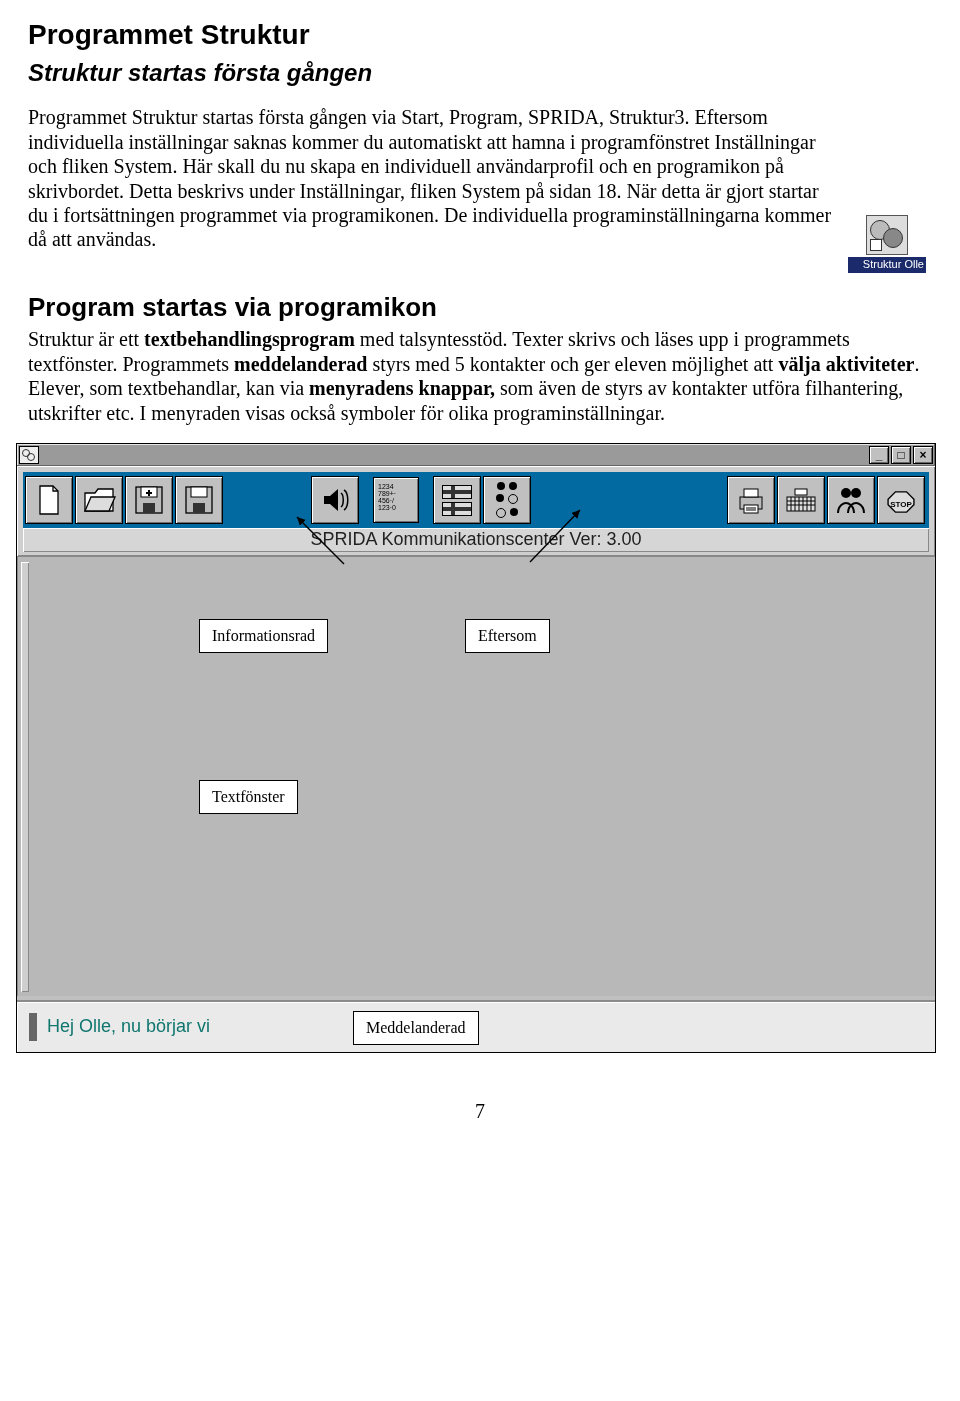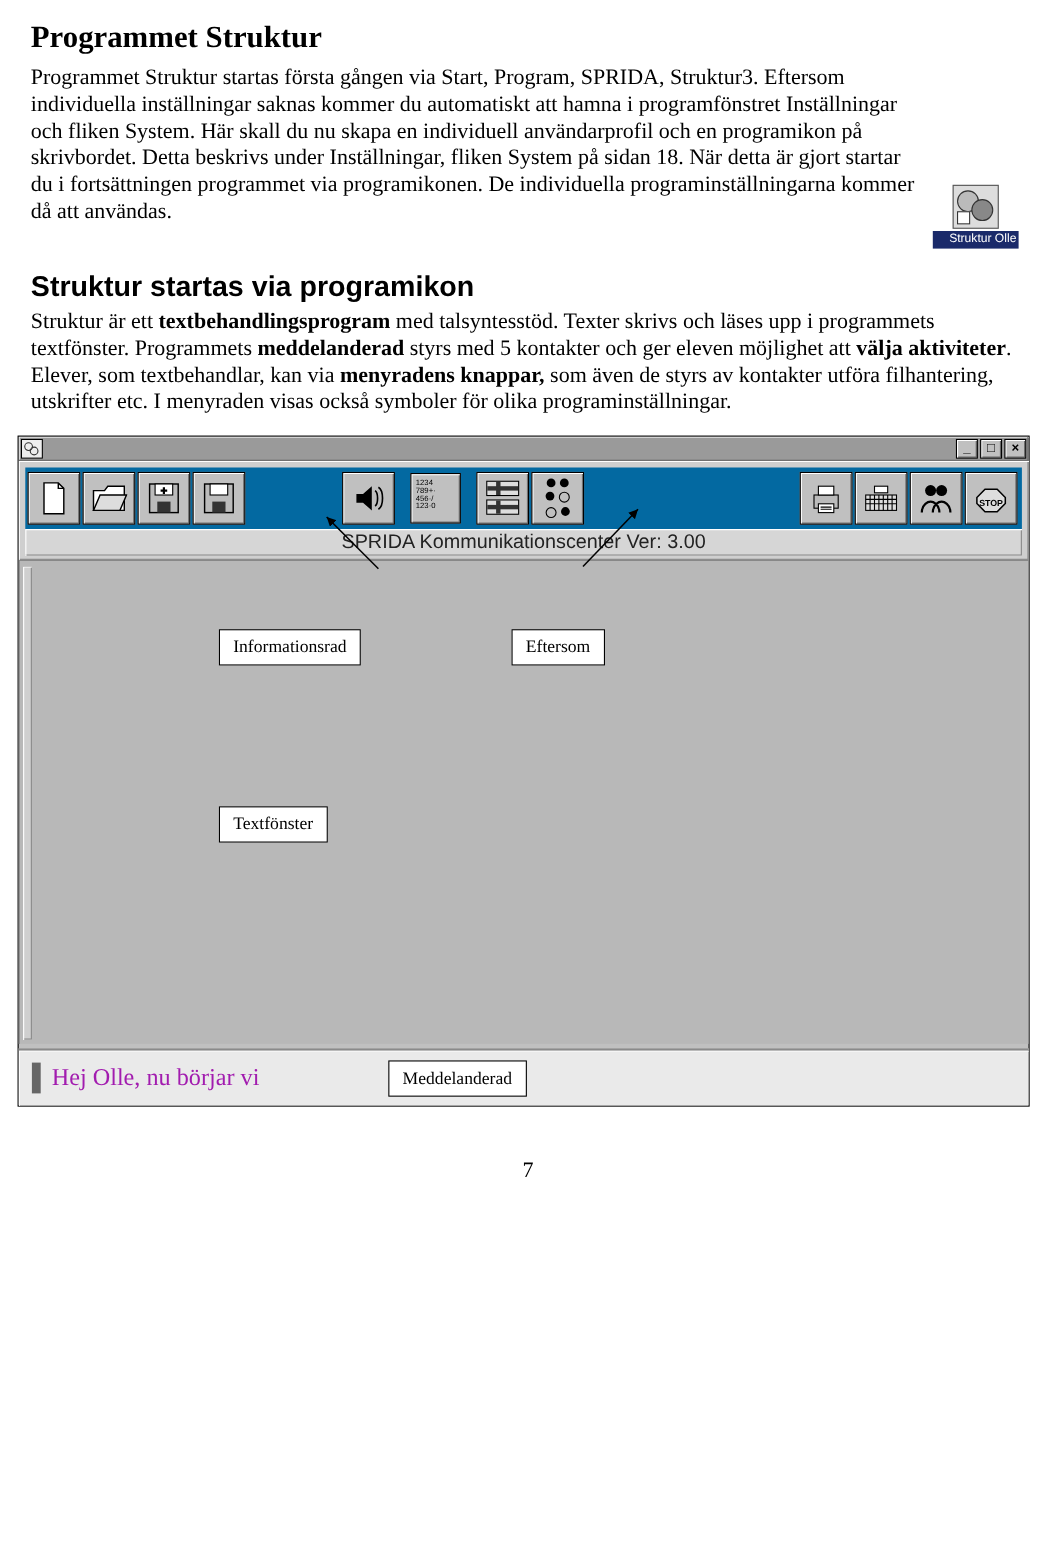--- a/index.html
+++ b/index.html
@@ -11,21 +11,21 @@
     font-size:20px;
     line-height:1.22;
   }
   .page{
     width:960px;
     margin:0 auto;
     padding:18px 28px 40px 28px;
     box-sizing:border-box;
   }
   h1{
-    font-family:Liberation Serif, serif;
+    font-family:Liberation Sans, sans-serif;
     font-size:28px;
     font-weight:700;
     margin:0 0 6px 0;
   }
   h2.sub{
     font-family:Arial,Helvetica,sans-serif;
     font-size:24px;
     font-weight:700;
     font-style:italic;
     margin:0 0 18px 0;
@@ -131,21 +131,21 @@
     box-shadow:inset 1px 1px 0 #fff,inset -1px -1px 0 #888;
   }
   .msgbar{
     position:absolute;left:0;right:0;bottom:0;height:50px;
     background:#eaeaea;
     border-top:2px solid #8a8a8a;
     box-shadow:inset 1px 1px 0 #fff;
     display:flex;align-items:center;padding:0 12px;
   }
   .msgbar .handle{width:8px;height:28px;background:#666;margin-right:10px}
-  .msgbar .msg{font-family:Liberation Serif, serif;font-size:22px;color:#a21caf}
+  .msgbar .msg{font-family:Liberation Sans, sans-serif;font-size:18px;color:#0f766e}
 
   
   .callout{
     position:absolute;
     border:1.2px solid #000;background:#fff;
     font-family:"Times New Roman",Times,serif;font-size:16px;
     padding:6px 12px;
   }
   .co-info{left:182px;top:175px}
   .co-menu{left:448px;top:175px}
@@ -157,34 +157,35 @@
 
   .pagenum{
     text-align:center;margin-top:46px;font-size:20px;
   }
 </style>
 </head>
 <body>
 
 <div class="page">
   <h1>Programmet Struktur</h1>
+  <h2 class="sub">Struktur startas första gången</h2>
 
   <div class="para-wrap">
     <p class="para-text">Programmet Struktur startas första gången via Start, Program, SPRIDA, Struktur3. Eftersom individuella inställningar saknas kommer du automatiskt att hamna i programfönstret Inställningar och fliken System. Här skall du nu skapa en individuell användarprofil och en programikon på skrivbordet. Detta beskrivs under Inställningar, fliken System på sidan 18. När detta är gjort startar du i fortsättningen programmet via programikonen. De individuella programinställningarna kommer då att användas.</p>
     <div class="struktur-olle">
       <div class="olle-icon">
         <span class="c1"></span>
           <span class="c2"></span>
           <span class="arr"></span>
       </div>
       <div class="olle-lbl">Struktur Olle</div>
     </div>
   </div>
 
-  <h2 class="section">Struktur startas via programikon</h2>
+  <h2 class="section">Program startas via programikon</h2>
   <p>
     <span>Struktur är ett </span><b>textbehandlingsprogram</b><span> med talsyntesstöd. Texter skrivs och läses upp i programmets textfönster. Programmets </span><b>meddelanderad</b><span>  styrs med 5 kontakter och ger eleven möjlighet att </span><b>välja aktiviteter</b><span>. Elever, som textbehandlar, kan via </span><b>menyradens knappar,</b><span> som även de styrs av kontakter utföra filhantering, utskrifter etc.  I menyraden visas också symboler för olika programinställningar.</span>
   </p>
 
   <div class="app">
 
     <div class="titlebar">
       <div class="left">
         <div class="sysicon"></div>
       </div>

